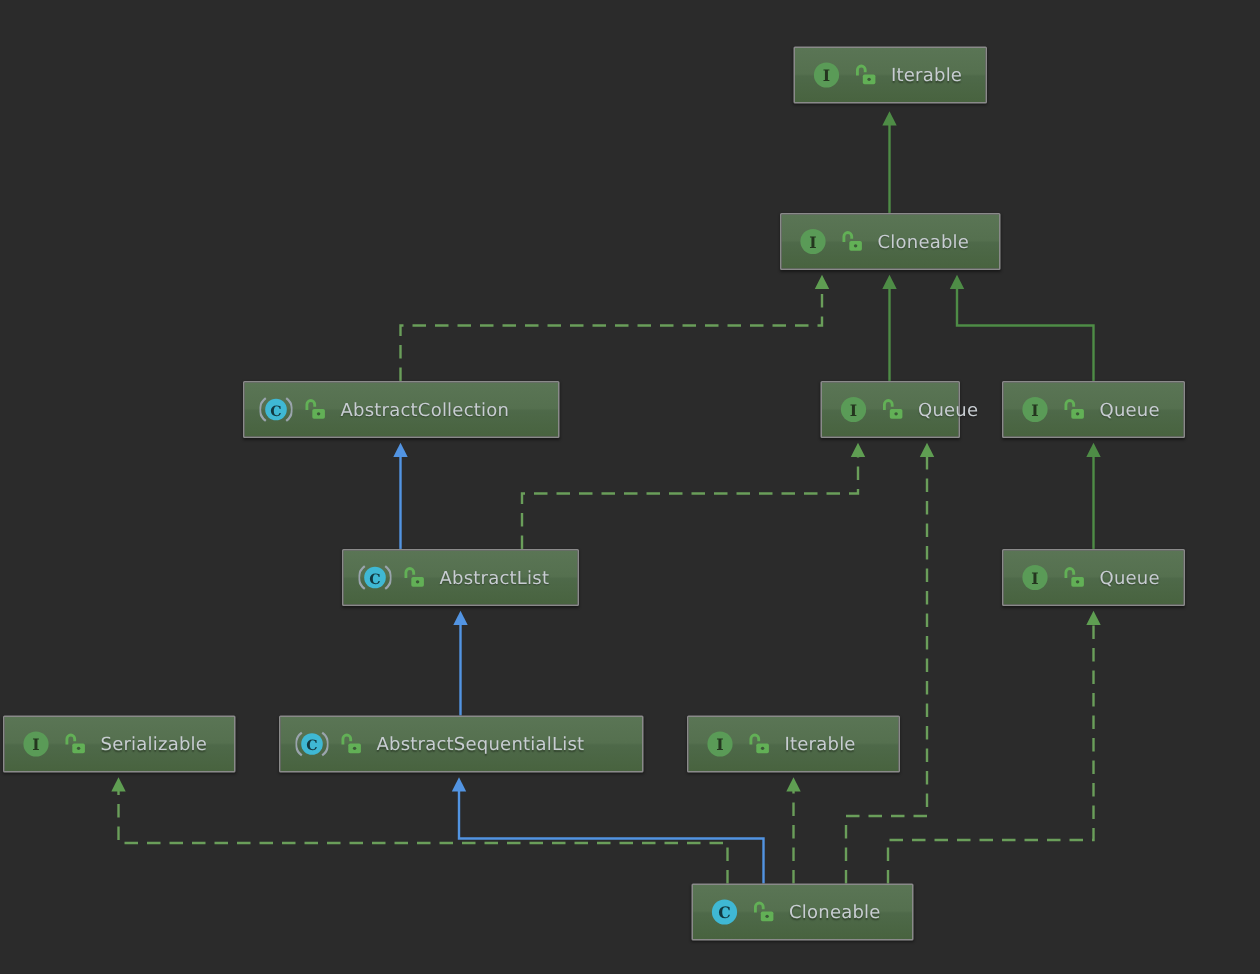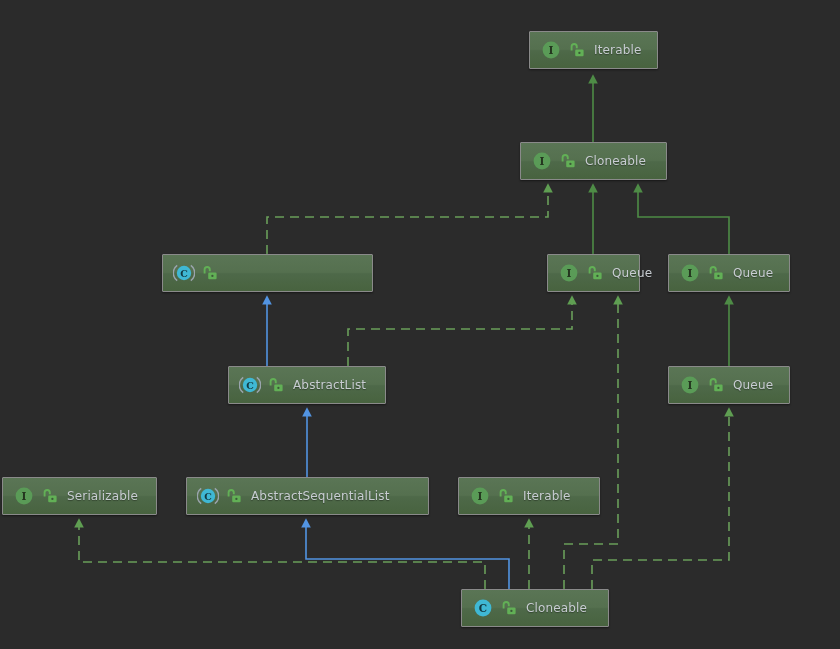--- a/index.html
+++ b/index.html
@@ -153,20 +153,21 @@
             <text x="11" y="15" text-anchor="middle" font-family="&quot;DejaVu Serif&quot;, serif" font-size="9.5" font-weight="bold" fill="#123840">C</text>
           </svg>
         </span>
         <span class="icon-lock">
           <svg viewBox="0 0 16 16" width="16" height="16">
             <path d="M2.6,8.4 L2.6,4.6 A2.6,2.6 0 0 1 7.8,4.6 L7.8,6.2" stroke="#62b056" stroke-width="1.9" fill="none"></path>
             <rect x="6.2" y="7.6" width="8.4" height="6.6" rx="1.2" fill="#62b056"></rect>
             <circle cx="10.4" cy="10.9" r="1.15" fill="#3c5a38"></circle>
           </svg>
         </span>
+        <span class="node-label">AbstractCollection</span>
       </div>
       <div class="uml-node" style="left: 547px; top: 254px; width: 93px;">
         <span class="icon-stereotype">
           <svg viewBox="0 0 22 22" width="22" height="22">
             <circle cx="11" cy="11" r="8.4" fill="#5a9b57"></circle>
             <text x="11" y="15" text-anchor="middle" font-family="&quot;DejaVu Serif&quot;, serif" font-size="10.5" font-weight="bold" fill="#24361f">I</text>
           </svg>
         </span>
         <span class="icon-lock">
           <svg viewBox="0 0 16 16" width="16" height="16">

